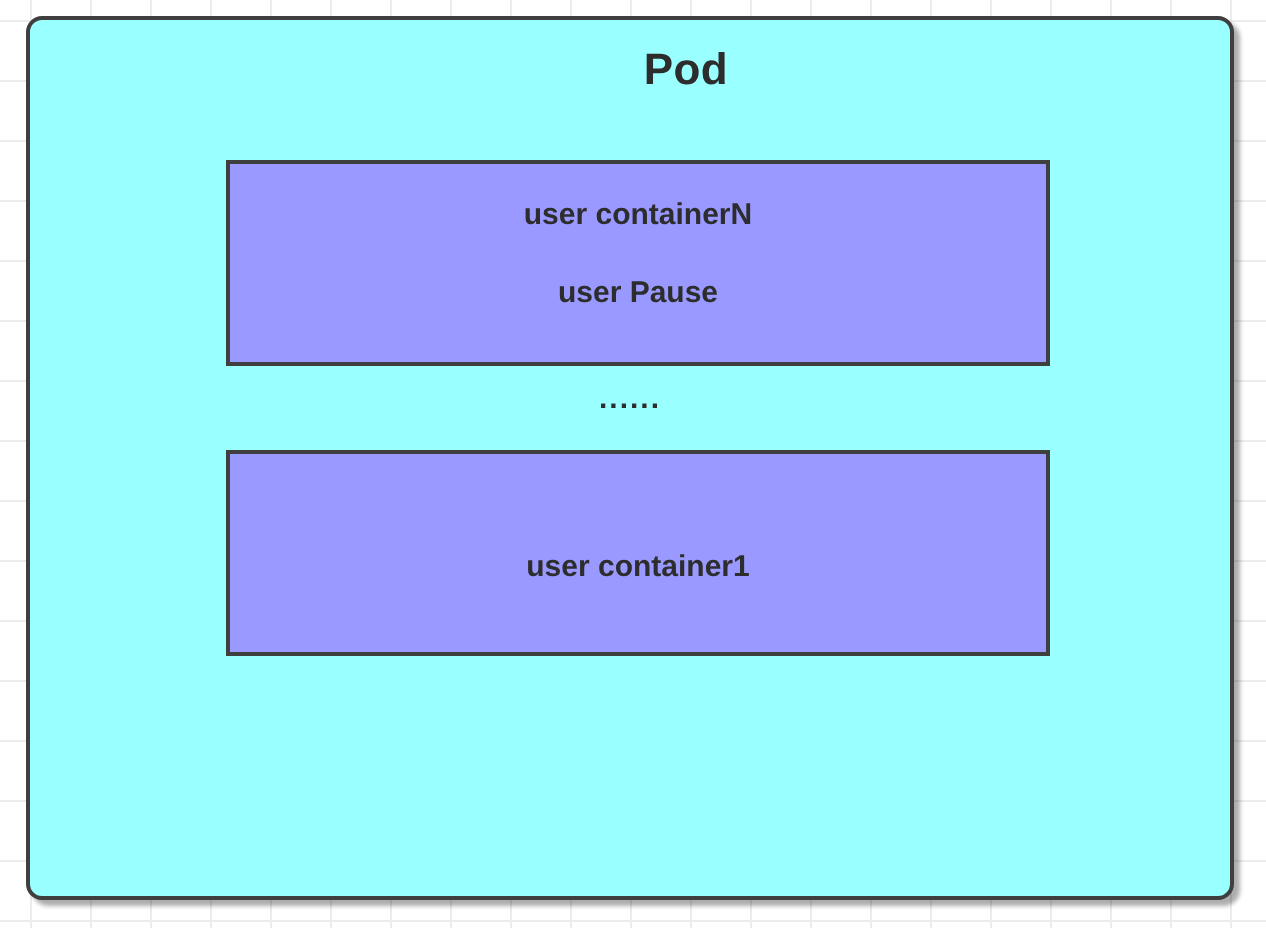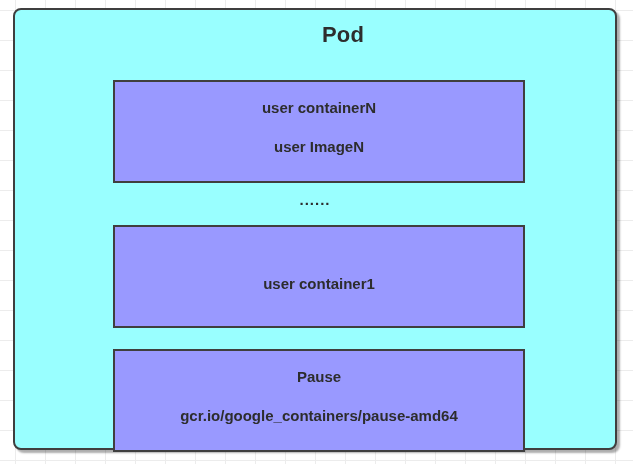--- a/index.html
+++ b/index.html
@@ -84,27 +84,23 @@
 </style>
 </head>
 <body>
 
 <div class="canvas">
   <div class="pod-box">
     <div class="pod-title">Pod</div>
 
     <div class="container-box box-n">
       <div class="line">user containerN</div>
-      <div class="line">user ImageN</div>
+      <div class="line">user Pause</div>
     </div>
 
     <div class="ellipsis">......</div>
 
     <div class="container-box box-1">
       <div class="line">user container1</div>
     </div>
 
-    <div class="container-box box-pause">
-      <div class="line">Pause</div>
-      <div class="line">gcr.io/google_containers/pause-amd64</div>
-    </div>
   </div>
 </div>
 
 </body></html>

